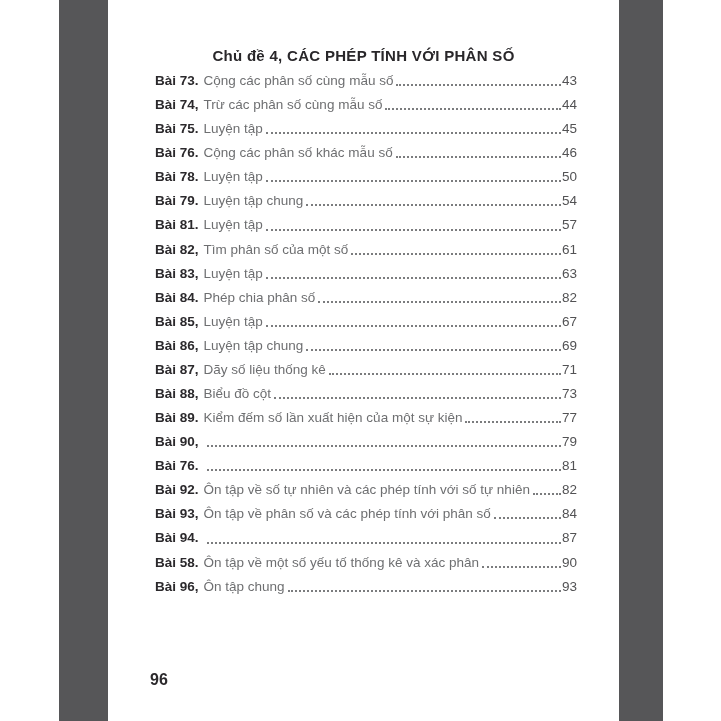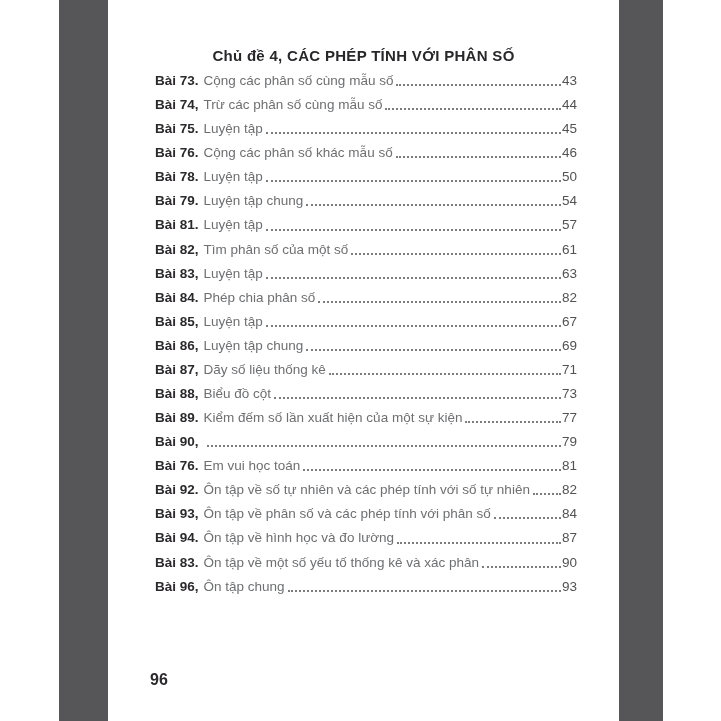--- a/index.html
+++ b/index.html
@@ -208,48 +208,46 @@
   </div>
 
   <div class="toc-row">
     <span class="lbl">Bài 90,</span>
     <span class="dots"></span>
     <span class="pg">79</span>
   </div>
 
   <div class="toc-row">
     <span class="lbl">Bài 76.</span>
-    <span class="ttl">Em vui học toán</span>
     <span class="dots"></span>
     <span class="pg">81</span>
   </div>
 
   <div class="toc-row">
     <span class="lbl">Bài 92.</span>
     <span class="ttl">Ôn tập về số tự nhiên và các phép tính với số tự nhiên</span>
     <span class="dots"></span>
     <span class="pg">82</span>
   </div>
 
   <div class="toc-row">
     <span class="lbl">Bài 93,</span>
     <span class="ttl">Ôn tập về phân số và các phép tính với phân số</span>
     <span class="dots"></span>
     <span class="pg">84</span>
   </div>
 
   <div class="toc-row">
     <span class="lbl">Bài 94.</span>
-    <span class="ttl">Ôn tập về hình học và đo lường</span>
     <span class="dots"></span>
     <span class="pg">87</span>
   </div>
 
   <div class="toc-row">
-    <span class="lbl">Bài 83.</span>
+    <span class="lbl">Bài 58.</span>
     <span class="ttl">Ôn tập về một số yếu tố thống kê và xác phân</span>
     <span class="dots"></span>
     <span class="pg">90</span>
   </div>
 
   <div class="toc-row">
     <span class="lbl">Bài 96,</span>
     <span class="ttl">Ôn tập chung</span>
     <span class="dots"></span>
     <span class="pg">93</span>

